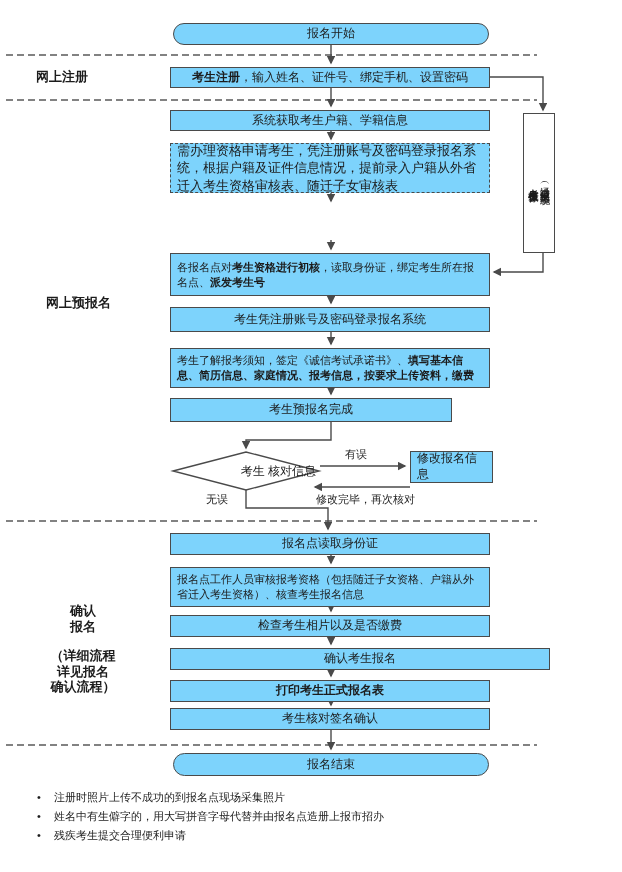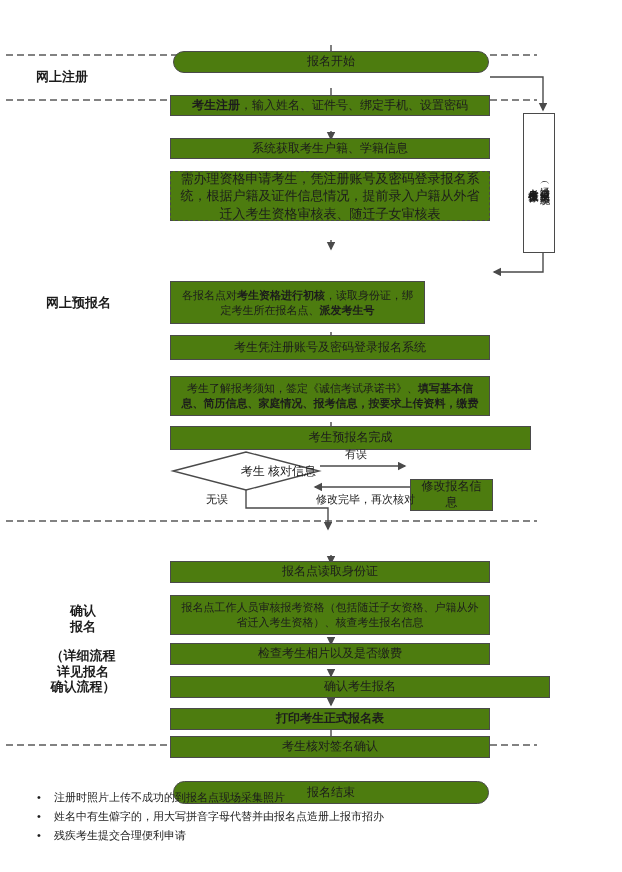--- a/index.html
+++ b/index.html
@@ -2,23 +2,23 @@
 <html><head>
 <meta charset="utf-8">
 <style>
   html,body { margin:0; padding:0; background:#fff; }
   .page {
     position:relative; width:622px; height:872px; background:#ffffff;
     font-family:"Liberation Sans", sans-serif; color:#1c1c1c; overflow:hidden;
   }
   svg.connectors { position:absolute; left:0; top:0; z-index:1; }
   .node {
-    position:absolute; z-index:2; box-sizing:border-box; background:#4d7c0f;
+    position:absolute; z-index:2; box-sizing:border-box; background:#7dd3fc;
     border:1.4px solid #4a4a4a; display:flex; align-items:center; justify-content:center;
-    text-align:center; font-size:12px; line-height:1.32; padding:1px 6px;margin-top:28px;
+    text-align:left; font-size:12px; line-height:1.32; padding:1px 6px;
   }
   .node .seg { display:inline; }
   .oval { border-radius:12px; }
   .dashedbox { border-style:dashed; font-size:13px; }
   .small { font-size:11px; }
   .b { font-weight:bold; }
   .diamond-label {
     position:absolute; z-index:3; left:176px; top:463px; width:140px;
     text-align:right; font-size:12px; background:transparent;
   }
@@ -99,31 +99,31 @@
 
   <div class="node" style="left:170px; top:67px; width:320px; height:21px;">
     <span><span class="seg b">考生注册</span><span class="seg">，输入姓名、证件号、绑定手机、设置密码</span></span>
   </div>
 
   <div class="node" style="left:170px; top:110px; width:320px; height:21px;">系统获取考生户籍、学籍信息</div>
 
   <div class="node dashedbox" style="left:170px; top:143px; width:320px; height:50px;">需办理资格申请考生，凭注册账号及密码登录报名系统，根据户籍及证件信息情况，提前录入户籍从外省迁入考生资格审核表、随迁子女审核表</div>
 
 
-  <div class="node small" style="left:170px; top:253px; width:255px; height:43px;">
+  <div class="node small" style="left:170px; top:253px; width:320px; height:43px;">
     <span><span class="seg">各报名点对</span><span class="seg b">考生资格进行初核</span><span class="seg">，读取身份证，绑定考生所在报名点、</span><span class="seg b">派发考生号</span></span>
   </div>
 
   <div class="node" style="left:170px; top:307px; width:320px; height:25px;">考生凭注册账号及密码登录报名系统</div>
 
   <div class="node small" style="left:170px; top:348px; width:320px; height:40px;">
     <span><span class="seg">考生了解报考须知，签定《诚信考试承诺书》、</span><span class="seg b">填写基本信息、简历信息、家庭情况、报考信息，按要求上传资料，缴费</span></span>
   </div>
 
-  <div class="node" style="left:170px; top:398px; width:361px; height:24px;">考生预报名完成</div>
+  <div class="node" style="left:170px; top:398px; width:282px; height:24px;">考生预报名完成</div>
 
   <div class="diamond-label">考生 核对信息</div>
 
   <div class="node" style="left:410px; top:451px; width:83px; height:32px;">修改报名信息</div>
 
   <div class="vbox">
     <span class="vtext b">考生摄像</span>
     <span class="vtext">（通过微信或报名系统）</span>
   </div>
 

